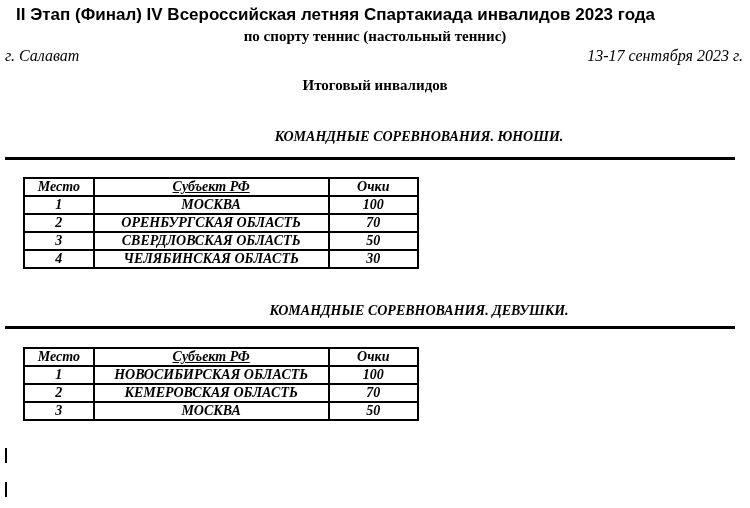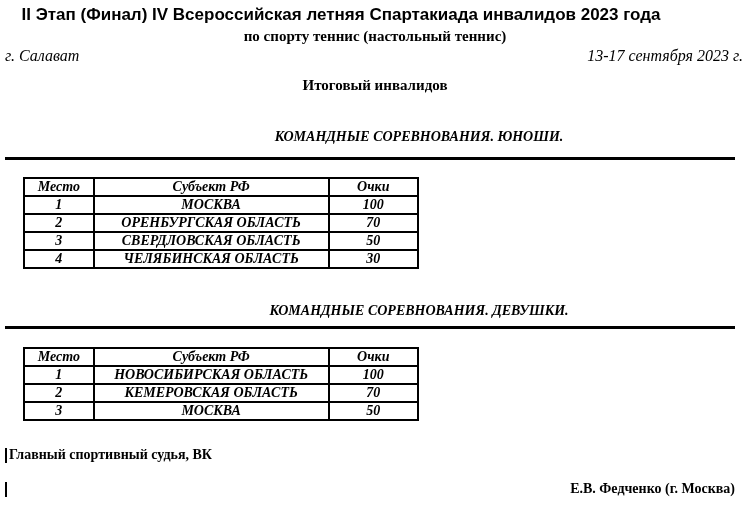--- a/index.html
+++ b/index.html
@@ -1,19 +1,19 @@
 <!DOCTYPE html>
 <html><head>
   <meta charset="utf-8">
   <style>
     html, body { margin: 0; padding: 0; background: #ffffff; }
     body { width: 750px; height: 508px; position: relative; overflow: hidden; color: #000; }
     .abs { position: absolute; }
     .title {
-      left: 4px; width: 674px; top: 4px; text-align: center;
+      left: 16px; width: 674px; top: 4px; text-align: left;
       font-family: "Liberation Sans", sans-serif; font-weight: bold; font-size: 17px; line-height: 22px;
     }
     .subtitle {
       left: 0; width: 750px; top: 27px; text-align: center;
       font-family: "Liberation Serif", serif; font-weight: bold; font-size: 15px; line-height: 18px;
     }
     .city {
       left: 5px; top: 46px;
       font-family: "Liberation Serif", serif; font-style: italic; font-size: 16px; line-height: 20px;
     }
@@ -33,21 +33,21 @@
     table.results {
       position: absolute; left: 23px; width: 396px;
       border-collapse: collapse; border: 2px solid #000;
       font-family: "Liberation Serif", serif; font-weight: bold; font-style: italic; font-size: 14px; padding-left: 29px;
     }
     table.results th, table.results td {
       border: 2px solid #000; padding: 0; height: 16px; line-height: 16px; text-align: center;
     }
     table.results th { font-weight: bold; }
     .c-place { width: 68px; }
-    .c-subject { width: 234px; }
+    .c-subject { width: 234px; text-decoration: underline; }
     .c-points { width: 88px; }
     .sig-row { left: 5px; width: 730px; height: 20px;
       font-family: "Liberation Serif", serif; font-weight: bold; font-size: 14px; line-height: 20px; }
     .sig-bar { position: absolute; left: 0; top: 3px; width: 2px; height: 15px; background: #000; }
     .sig-role { position: absolute; left: 4px; top: 0; }
     .sig-name { position: absolute; right: 0; top: 0; }
   </style>
 </head>
 <body>
 
@@ -117,18 +117,16 @@
     <tr>
       <td>3</td>
       <td>МОСКВА</td>
       <td>50</td>
     </tr>
   </tbody>
 </table>
 
 <div class="abs sig-row" style="top:445px;">
   <span class="sig-bar"></span>
-  <span class="sig-role">Главный спортивный судья, ВК</span>
 </div>
 <div class="abs sig-row" style="top:479px;">
   <span class="sig-bar"></span>
-  <span class="sig-name">Е.В. Федченко (г. Москва)</span>
 </div>
 
 </body></html>

